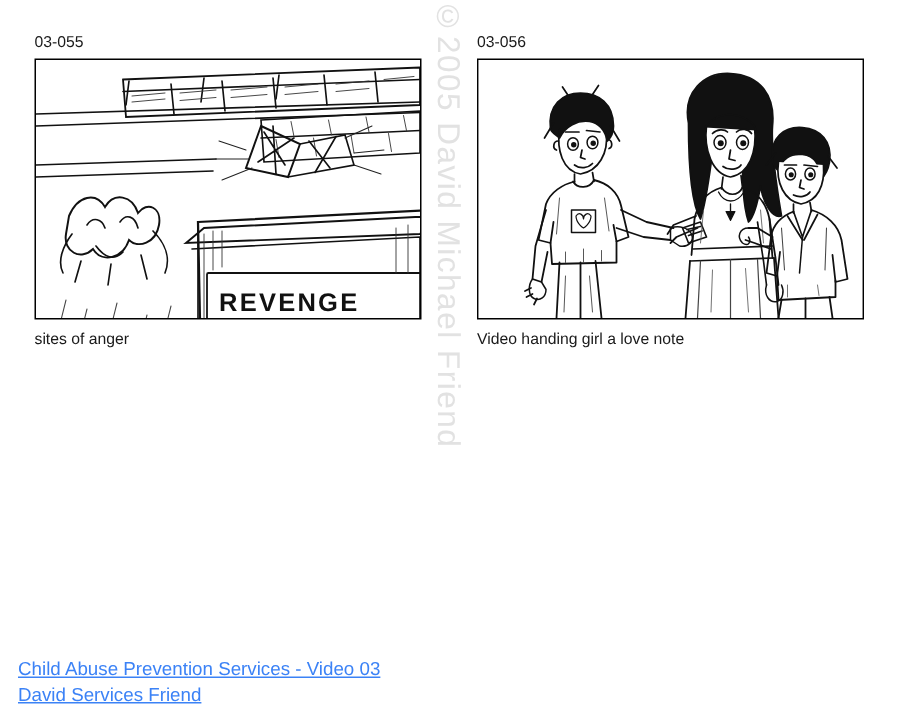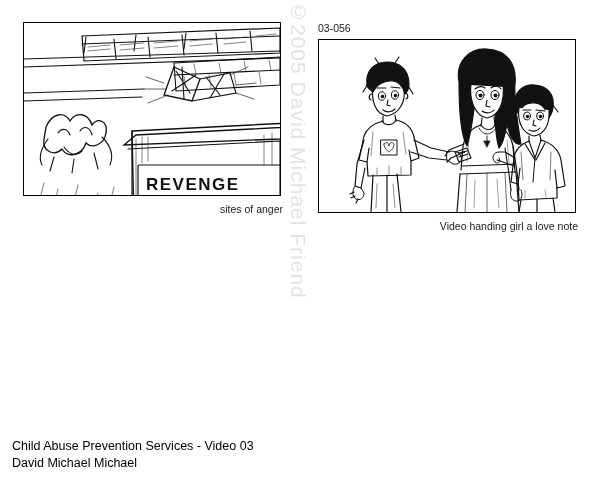--- a/index.html
+++ b/index.html
@@ -55,50 +55,51 @@
     background: #fff;
     position: relative;
     overflow: hidden;
     text-align: center;
   }
   .caption {
     font-size: 10.5px;
     color: #1a1a1a;
     margin-top: 7px;
     line-height: 12px;
-    text-align: right;
   }
 
   #panel-a { left: 23px; top: 22px; width: 260px; }
   #panel-b { left: 318px; top: 22px; width: 260px; }
   #panel-a .frame, #panel-b .frame { width: 256px; height: 172px; }
 
   
   .footer {
     position: absolute;
     left: 12px;
     top: 438px;
     width: 400px;
   }
   .footer-line {
     font-size: 12.5px;
-    color: #000000;
+    color: #3b82f6;
     line-height: 17px;
+    text-decoration: underline;
   }
 
   svg { display: block; }
 </style>
 </head>
 <body>
 
 <div class="page">
 
   <div class="watermark">©2005 David Michael Friend</div>
 
   <div class="panel" id="panel-a">
+    <div class="panel-label">03-055</div>
     <div class="frame">
       <svg width="256" height="172" viewBox="0 0 256 172">
         <rect x="0" y="0" width="256" height="172" fill="#ffffff"></rect>
         <g stroke="#111" fill="none" stroke-width="1.1" stroke-linecap="round">
 
           <path d="M0 36 L256 28"></path>
           <path d="M0 44 L256 35"></path>
           <path d="M60 30 L62 14 M110 28 L112 12 M160 26 L162 10"></path>
 
           <path d="M58 13 L256 5 L256 30 L60 38 Z" stroke-width="1.2"></path>
@@ -289,16 +290,16 @@
             <path d="M206 150 L206 158 M226 150 L227 157"></path>
           </g>
         </g>
       </svg>
     </div>
     <div class="caption">Video handing girl a love note</div>
   </div>
 
   <div class="footer">
     <div class="footer-line">Child Abuse Prevention Services - Video 03</div>
-    <div class="footer-line">David Michael Michael</div>
+    <div class="footer-line">David Services Friend</div>
   </div>
 
 </div>
 
 </body></html>

